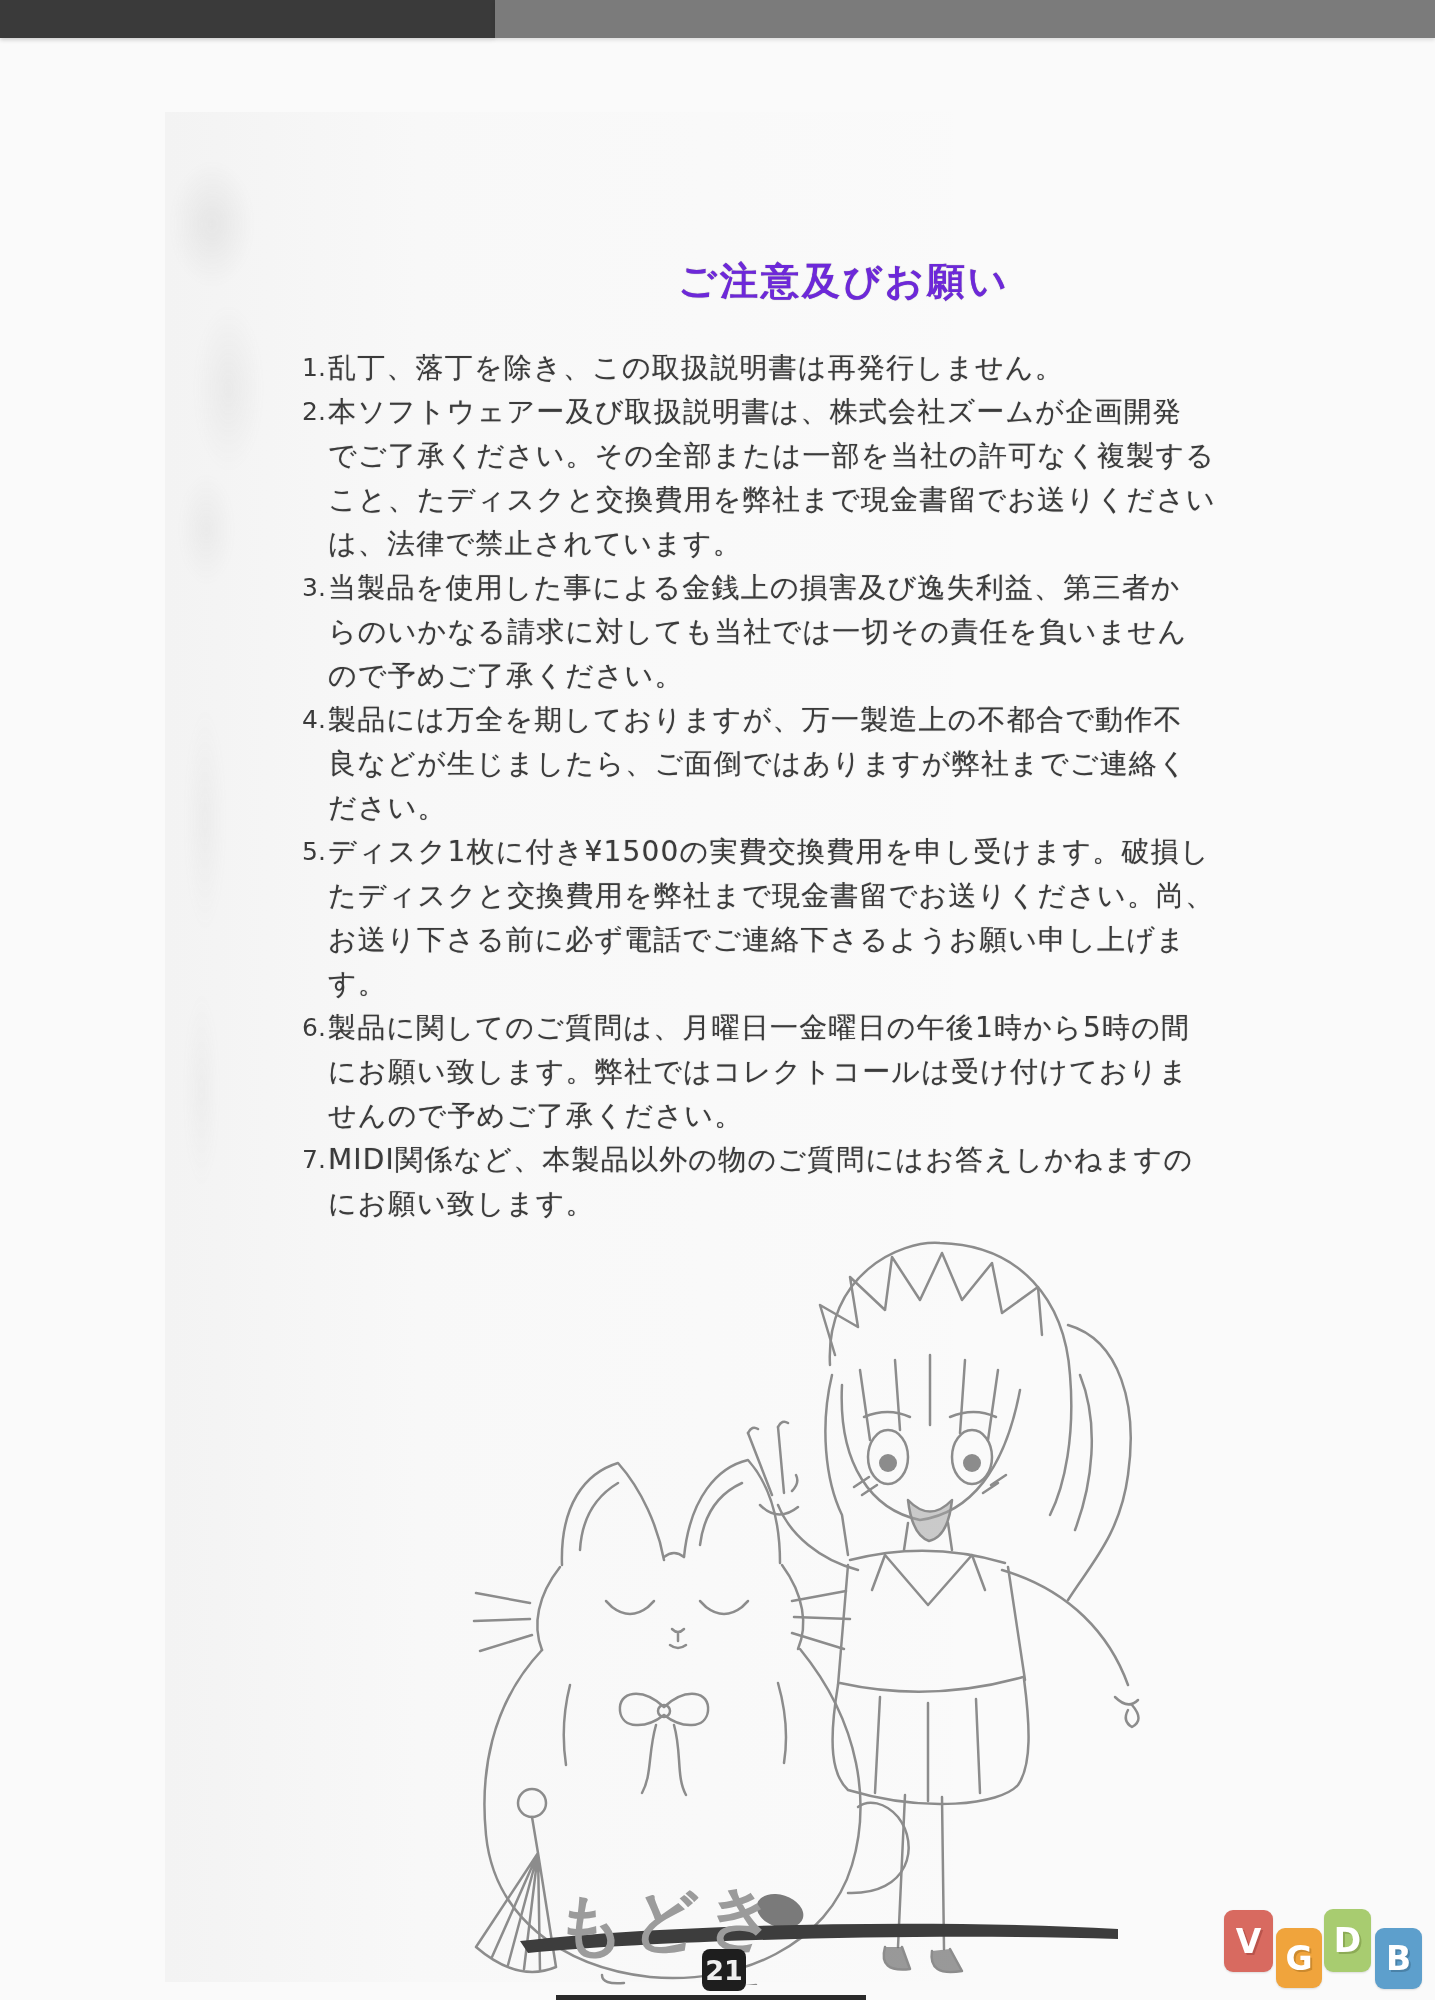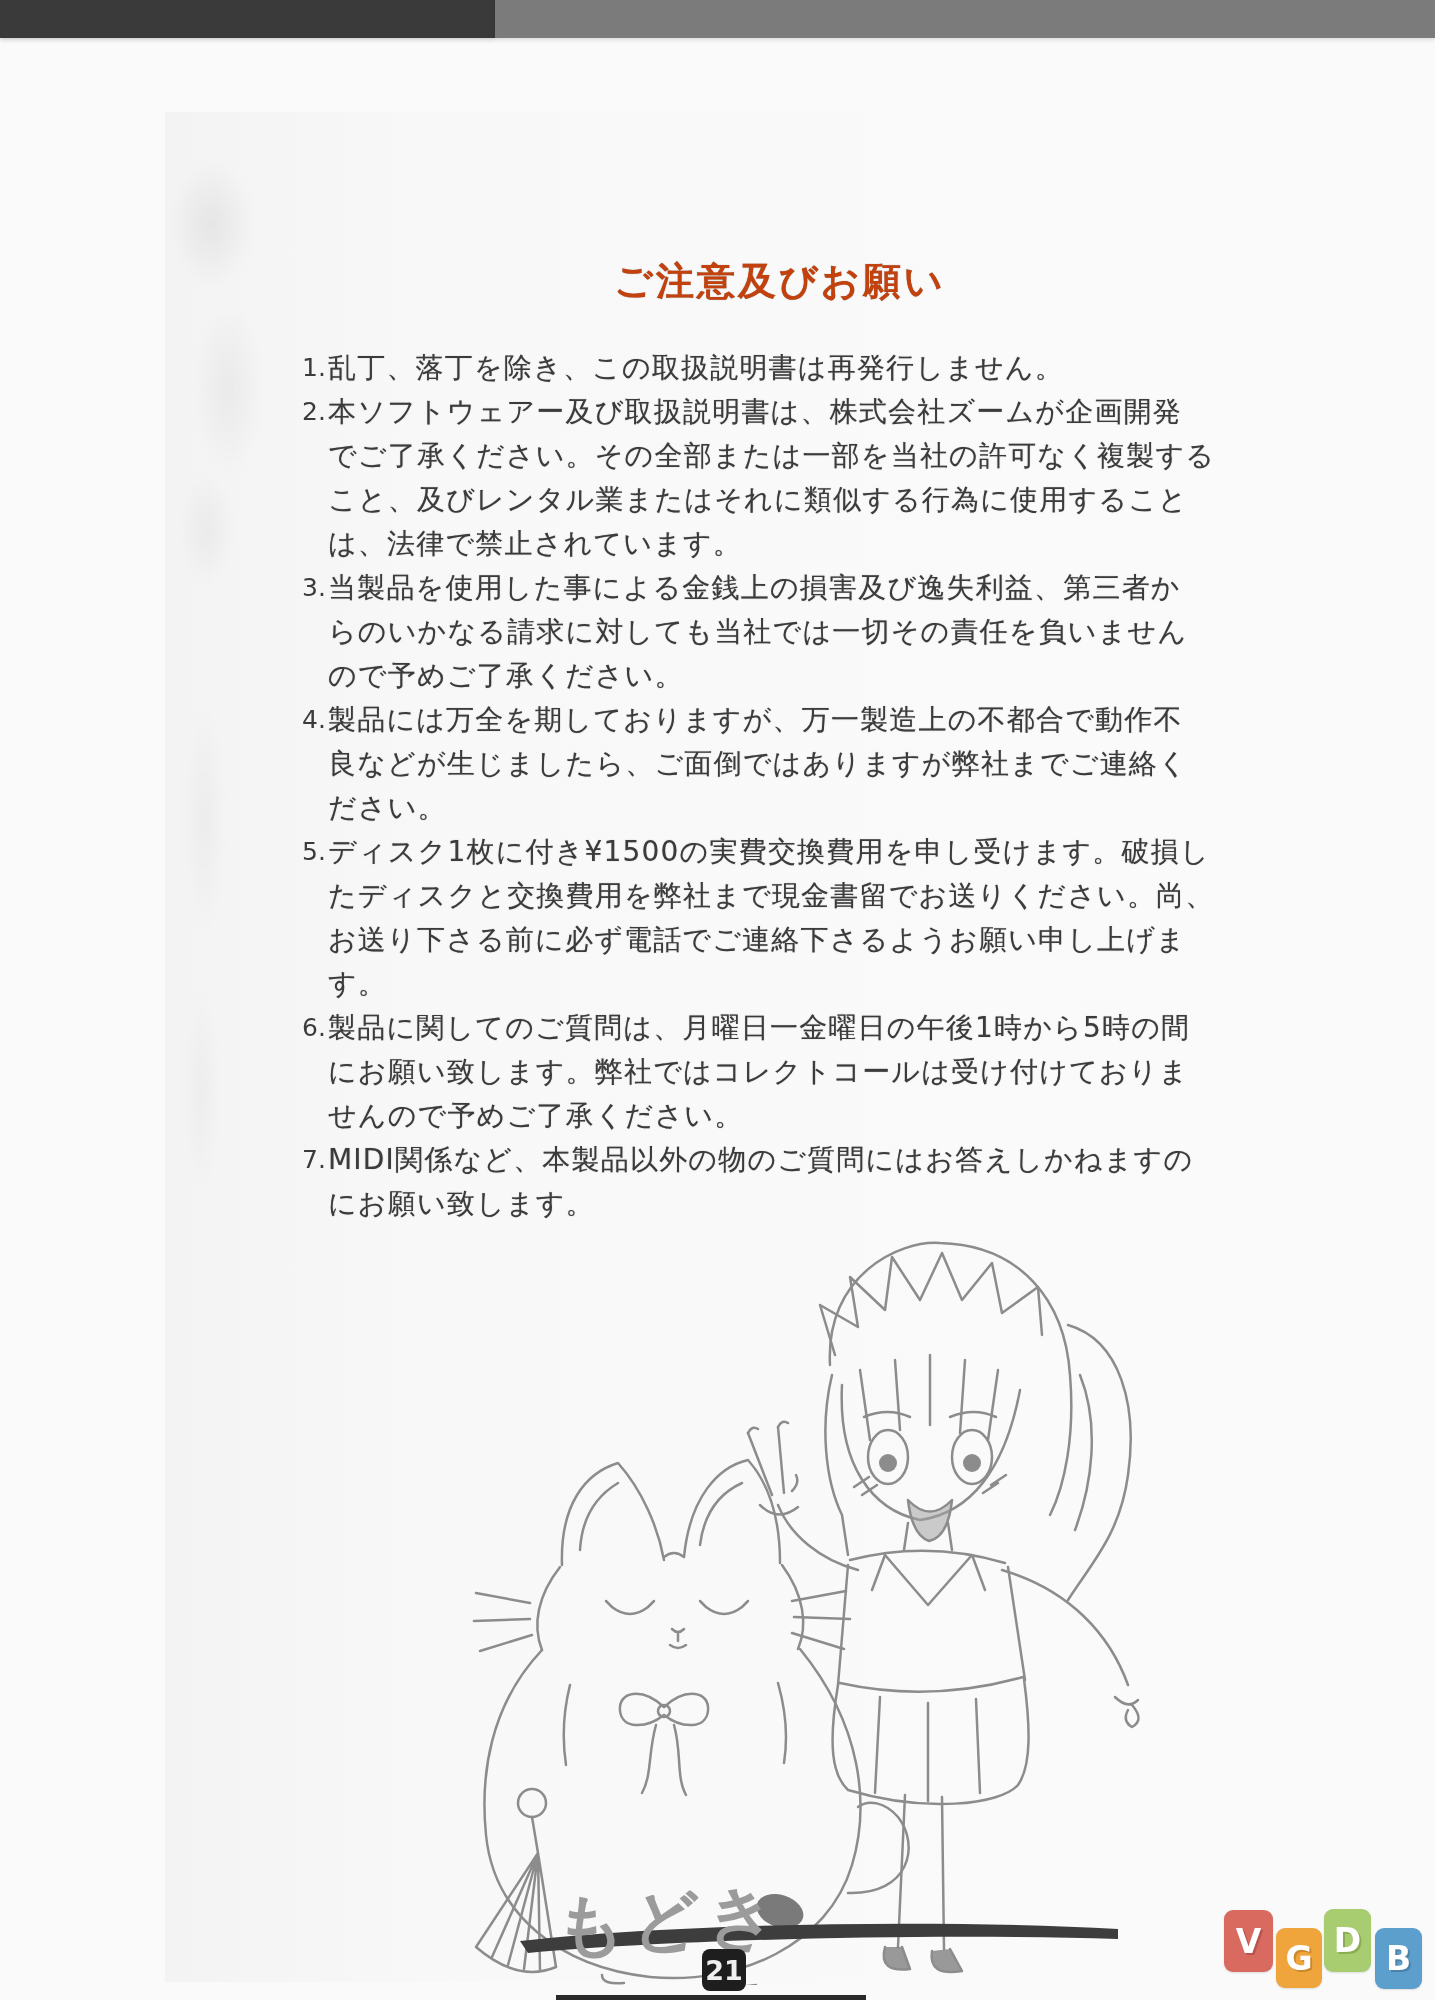--- a/index.html
+++ b/index.html
@@ -18,22 +18,22 @@
       background:radial-gradient(60px 90px at 40% 20%,rgba(110,110,110,.10),transparent 70%),
                  radial-gradient(50px 120px at 55% 55%,rgba(120,120,120,.08),transparent 70%),
                  radial-gradient(40px 80px at 35% 85%,rgba(120,120,120,.07),transparent 70%);}
   .n2{left:170px;top:640px;width:70px;height:600px;
       background:radial-gradient(30px 160px at 50% 30%,rgba(125,125,125,.06),transparent 70%),
                  radial-gradient(26px 140px at 45% 75%,rgba(125,125,125,.05),transparent 70%);}
   .scan-tint{position:absolute;left:165px;top:112px;width:850px;height:1870px;
       background:linear-gradient(90deg,rgba(150,150,150,.07),rgba(150,150,150,.02) 30%,rgba(150,150,150,0));pointer-events:none;}
   
   .doc-title{
-    position:absolute;left:614px;top:256px;width:330px;text-align:center;
-    font-size:38px;font-weight:bold;color:#c2410c;letter-spacing:3px;white-space:nowrap;
+    position:absolute;left:678px;top:256px;width:330px;text-align:center;
+    font-size:38px;font-weight:bold;color:#6d28d9;letter-spacing:3px;white-space:nowrap;
     text-shadow:0 0 1px rgba(60,60,60,.55);
   }
   .notice{position:absolute;left:302px;top:346px;width:1000px;color:#3b3b3b;}
   .notice .item{position:relative;padding-left:26px;}
   .notice .num{position:absolute;left:0;top:0;font-size:25px;line-height:44px;letter-spacing:0;}
   .notice .line{
     font-size:28px;line-height:44px;letter-spacing:1.2px;white-space:nowrap;
     text-shadow:0 0 1px rgba(70,70,70,.5);
   }
   
@@ -78,21 +78,21 @@
 
   <div class="notice">
       <div class="item">
         <span class="num">1.</span>
         <div class="line">乱丁、落丁を除き、この取扱説明書は再発行しません。</div>
       </div>
       <div class="item">
         <span class="num">2.</span>
         <div class="line">本ソフトウェアー及び取扱説明書は、株式会社ズームが企画開発</div>
         <div class="line">でご了承ください。その全部または一部を当社の許可なく複製する</div>
-        <div class="line">こと、及びレンタル業またはそれに類似する行為に使用すること</div>
+        <div class="line">こと、たディスクと交換費用を弊社まで現金書留でお送りください</div>
         <div class="line">は、法律で禁止されています。</div>
       </div>
       <div class="item">
         <span class="num">3.</span>
         <div class="line">当製品を使用した事による金銭上の損害及び逸失利益、第三者か</div>
         <div class="line">らのいかなる請求に対しても当社では一切その責任を負いません</div>
         <div class="line">ので予めご了承ください。</div>
       </div>
       <div class="item">
         <span class="num">4.</span>

